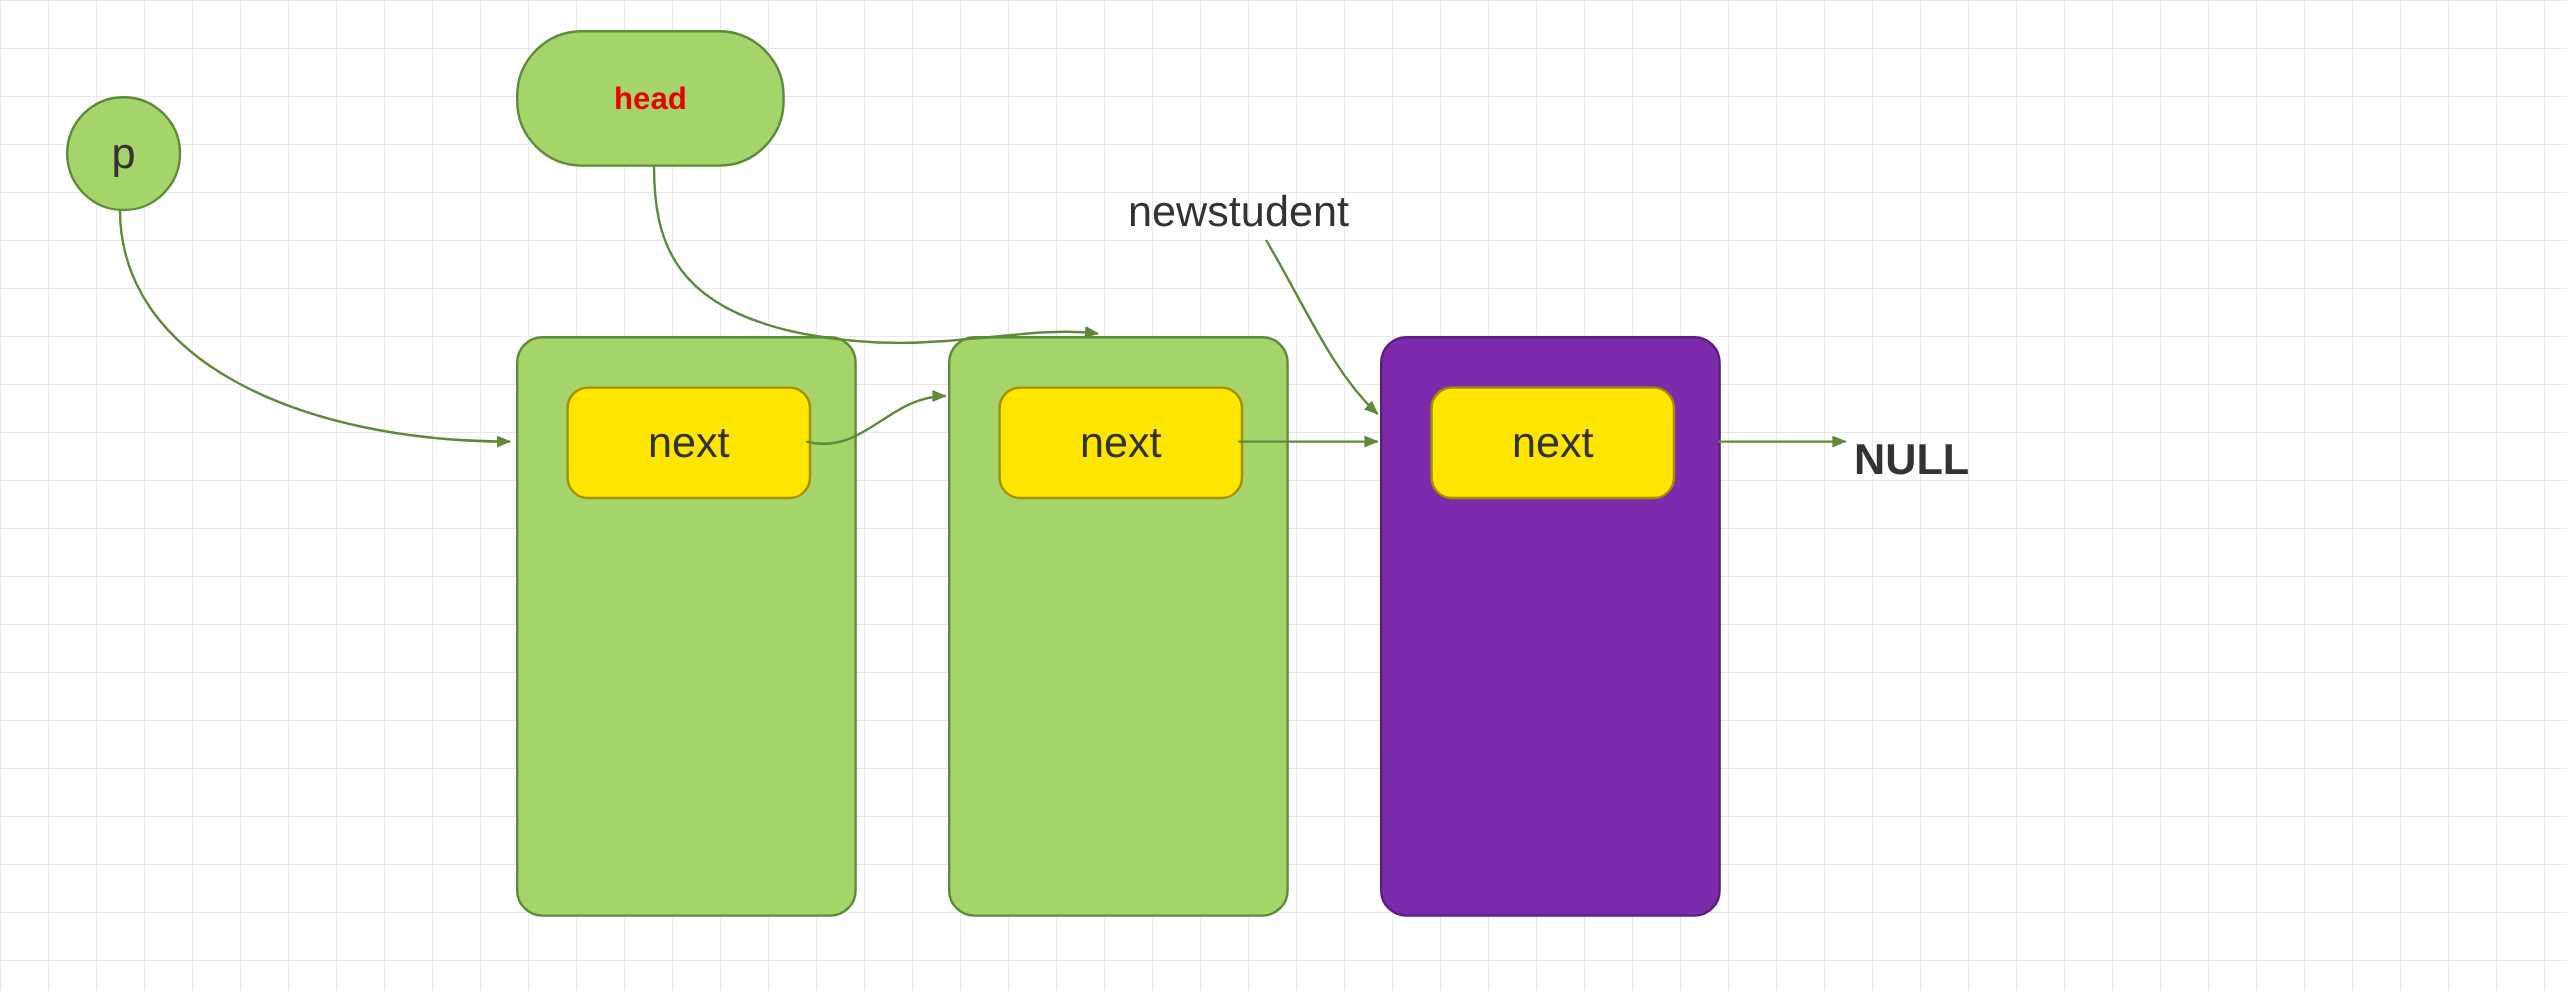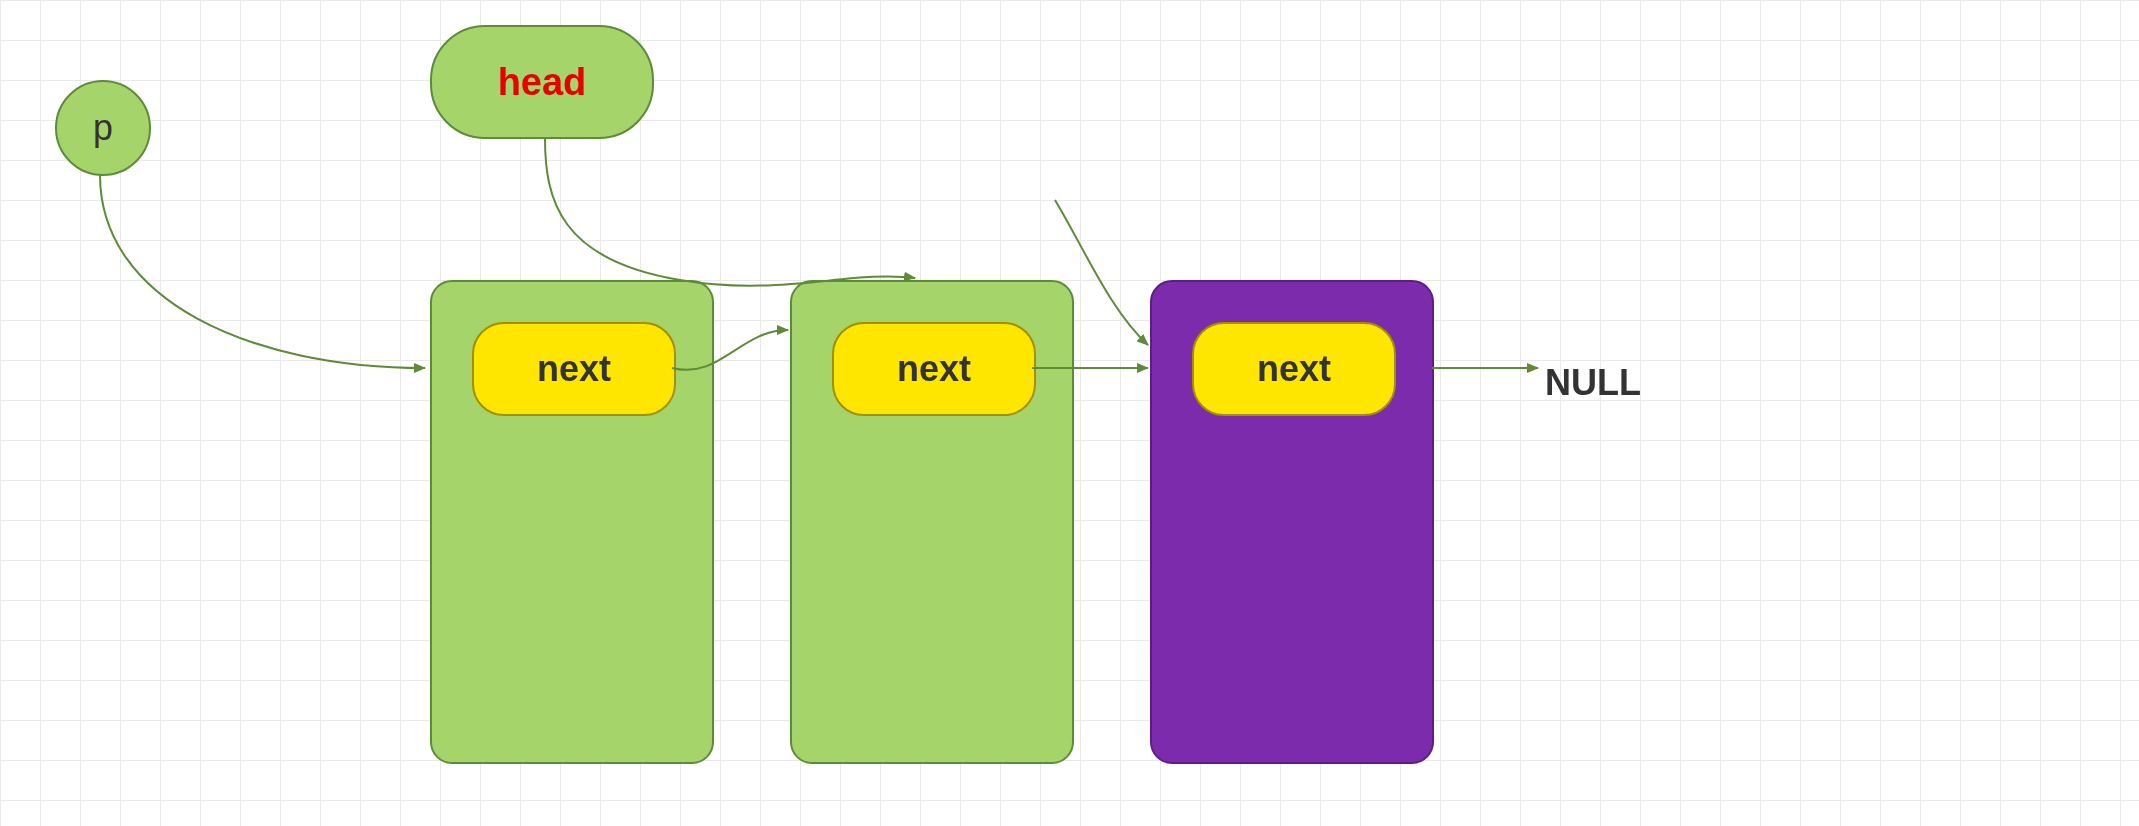--- a/index.html
+++ b/index.html
@@ -45,49 +45,49 @@
   .head-pill {
     position: absolute;
     left: 430px; top: 25px;
     width: 220px; height: 110px;
     border-radius: 55px;
     background: #a5d46a;
     border: 2px solid #5f8a3a;
     display: flex;
     align-items: center;
     justify-content: center;
-    font-size: 38px;
+    font-size: 26px;
     font-weight: bold;
     color: #e60000;
   }
 
   .node {
     position: absolute;
     width: 280px;
     height: 480px;
     border-radius: 22px;
     border: 2px solid #5f8a3a;
     background: #a5d46a;
   }
   .node.purple {
     background: #7c2bad;
     border-color: #5a1f80;
   }
   .node .next {
     position: absolute;
     left: 40px; top: 40px;
     width: 200px; height: 90px;
-    border-radius: 32px;
+    border-radius: 18px;
     background: #ffe600;
     border: 2px solid #a38f00;
     display: flex;
     align-items: center;
     justify-content: center;
     font-size: 36px;
-    font-weight: bold;
+    font-weight: normal;
     color: #333;
   }
   .node.purple .next {
     border-color: #a38f00;
   }
 
   .freelabel {
     position: absolute;
     font-size: 36px;
     color: #333;
@@ -117,20 +117,23 @@
       <span>next</span>
     </div>
   </div>
 
   <div class="node purple" style="left:1150px; top:280px;">
     <div class="next">
       <span>next</span>
     </div>
   </div>
 
+  <div class="freelabel" style="left:940px; top:155px;">
+    <span>newstudent</span>
+  </div>
 
   <div class="freelabel" style="left:1545px; top:350px; font-weight:bold;margin-top:12px;">
     <span>NULL</span>
   </div>
 
   <svg class="overlay">
     <defs>
       <marker id="arrowhead" markerWidth="12" markerHeight="10" refX="11" refY="5" orient="auto" markerUnits="userSpaceOnUse">
         <path d="M0,0 L12,5 L0,10 Z" fill="#5f8a3a"></path>
       </marker>

